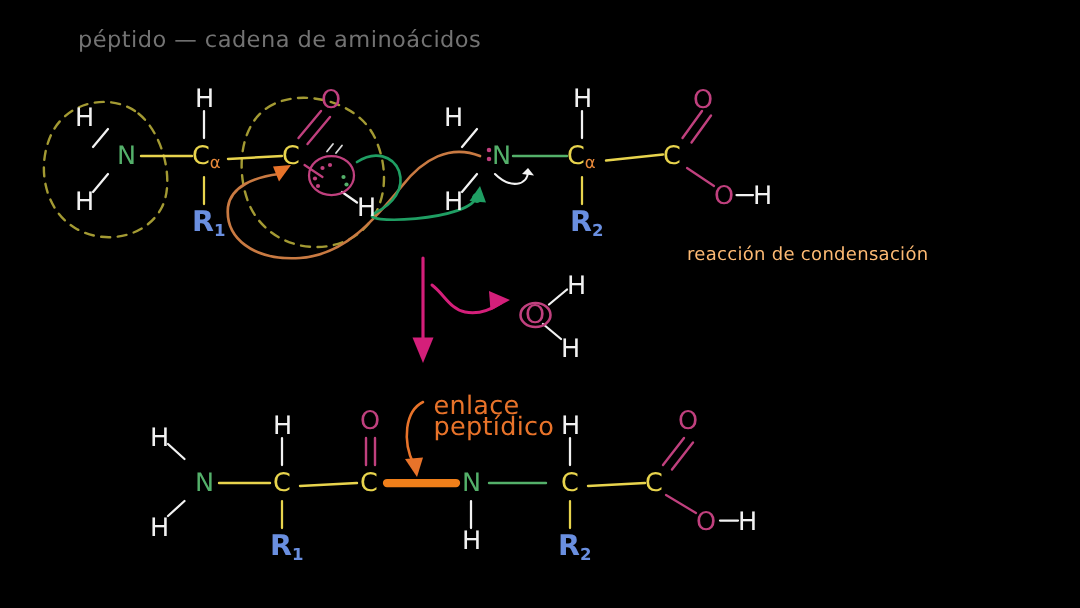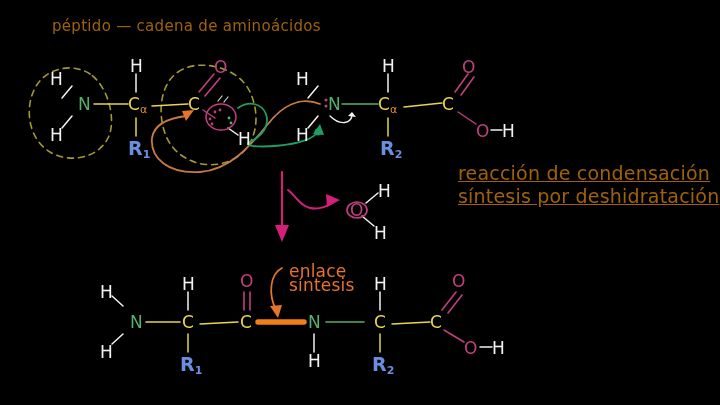--- a/index.html
+++ b/index.html
@@ -52,29 +52,28 @@
   .sub {
     font-size: 11px;
     vertical-align: -3px;
   }
   .sub-alpha {
     font-size: 11px;
     vertical-align: -3px;
     color: #e8893a;
   }
   .hand-title {
-    color: #a16207;
+    color: #737373;
     font-size: 15px;
     letter-spacing: 0.3px;
   }
   .hand-note {
-    color: #a16207;
-    font-size: 19px;
+    color: #fdba74;
+    font-size: 12px;
     letter-spacing: 0.2px;
-    text-decoration: underline;
   }
   .hand-orange {
     color: #e8732a;
     font-size: 17px;
     letter-spacing: 0.2px;
   }
 </style>
 </head>
 <body>
 
@@ -212,37 +211,36 @@
   <div class="lbl atom atom-n" style="left:328px; top:95px;">N</div>
   <div class="lbl atom atom-c" style="left:378px; top:95px;"><span>C</span><span class="sub-alpha">α</span></div>
   <div class="lbl atom atom-h" style="left:382px; top:57px;">H</div>
   <div class="lbl atom atom-r" style="left:380px; top:138px; font-size:19px;"><span>R</span><span class="sub">2</span></div>
   <div class="lbl atom atom-c" style="left:442px; top:95px;">C</div>
   <div class="lbl atom atom-o" style="left:462px; top:58px;">O</div>
   <div class="lbl atom atom-o" style="left:476px; top:122px;">O</div>
   <div class="lbl atom atom-h" style="left:502px; top:122px;">H</div>
 
   <div class="lbl hand-note" style="left:458px; top:163px;">reacción de condensación</div>
-  <div class="lbl hand-note" style="left:458px; top:186px;">síntesis por deshidratación</div>
 
   <div class="lbl atom atom-o" style="left:350px; top:201px;">O</div>
   <div class="lbl atom atom-h" style="left:378px; top:182px;">H</div>
   <div class="lbl atom atom-h" style="left:374px; top:224px;">H</div>
 
   <div class="lbl atom atom-h" style="left:100px; top:283px;">H</div>
   <div class="lbl atom atom-h" style="left:100px; top:343px;">H</div>
   <div class="lbl atom atom-n" style="left:130px; top:313px;">N</div>
   <div class="lbl atom atom-c" style="left:182px; top:313px;">C</div>
   <div class="lbl atom atom-h" style="left:182px; top:275px;">H</div>
   <div class="lbl atom atom-r" style="left:180px; top:354px; font-size:19px;"><span>R</span><span class="sub">1</span></div>
   <div class="lbl atom atom-c" style="left:240px; top:313px;">C</div>
   <div class="lbl atom atom-o" style="left:240px; top:272px;">O</div>
 
   <div class="lbl hand-orange" style="left:289px; top:262px;">enlace</div>
-  <div class="lbl hand-orange" style="left:289px; top:276px;">síntesis</div>
+  <div class="lbl hand-orange" style="left:289px; top:276px;">peptídico</div>
 
   <div class="lbl atom atom-n" style="left:308px; top:313px;">N</div>
   <div class="lbl atom atom-h" style="left:308px; top:352px;">H</div>
   <div class="lbl atom atom-c" style="left:374px; top:313px;">C</div>
   <div class="lbl atom atom-h" style="left:374px; top:275px;">H</div>
   <div class="lbl atom atom-r" style="left:372px; top:354px; font-size:19px;"><span>R</span><span class="sub">2</span></div>
   <div class="lbl atom atom-c" style="left:430px; top:313px;">C</div>
   <div class="lbl atom atom-o" style="left:452px; top:272px;">O</div>
   <div class="lbl atom atom-o" style="left:464px; top:339px;">O</div>
   <div class="lbl atom atom-h" style="left:492px; top:339px;">H</div>

